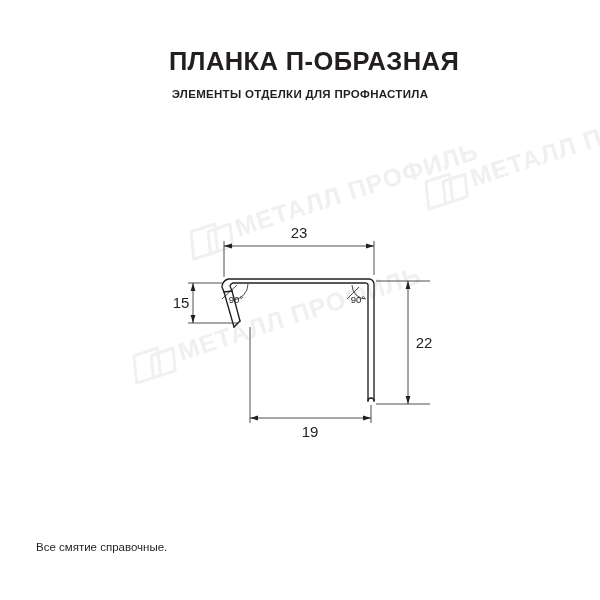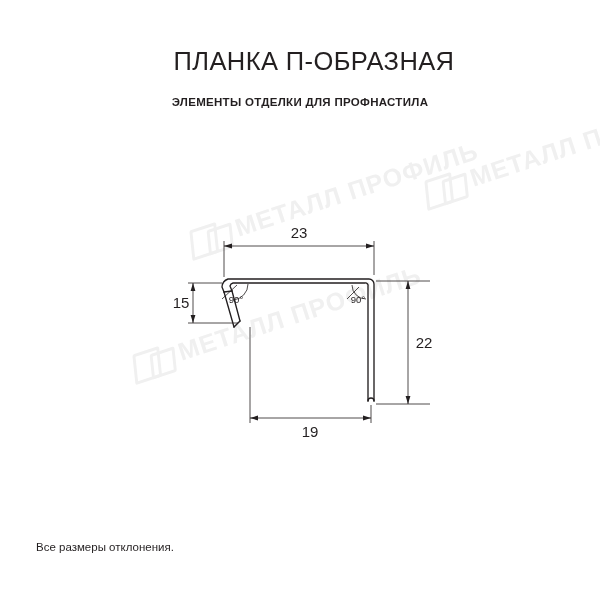--- a/index.html
+++ b/index.html
@@ -19,39 +19,39 @@
 
   
   .header {
     position: absolute;
     left: 0; top: 46px;
     width: 600px;
     text-align: center;
   }
   .title-1 {
     font-size: 25.5px;
-    font-weight: normal;
+    font-weight: bold;
     letter-spacing: 0.4px;
     line-height: 30px;
     white-space: nowrap;
     padding-left: 28px;
   }
   .title-2 {
     font-size: 25.5px;
     font-weight: bold;
     letter-spacing: 0.4px;
     line-height: 30px;
     margin-top: 6px;
     white-space: nowrap;
   }
   .subtitle {
     font-size: 11.5px;
     font-weight: bold;
     letter-spacing: 0.3px;
-    margin-top: 20px;
+    margin-top: 12px;
     white-space: nowrap;
   }
 
   
   .wm {
     position: absolute;
     color: #f0f0f0;
     font-weight: bold;
     font-size: 25px;
     letter-spacing: 1px;
@@ -201,16 +201,16 @@
       <text x="137" y="33" text-anchor="middle" font-family="Liberation Sans, sans-serif" font-size="15" fill="#231f20">23</text>
       <text x="148" y="232" text-anchor="middle" font-family="Liberation Sans, sans-serif" font-size="15" fill="#231f20">19</text>
       <text x="19" y="103" text-anchor="middle" font-family="Liberation Sans, sans-serif" font-size="15" fill="#231f20">15</text>
       <text x="262" y="143" text-anchor="middle" font-family="Liberation Sans, sans-serif" font-size="15" fill="#231f20">22</text>
       <text x="74" y="98" text-anchor="middle" font-family="Liberation Sans, sans-serif" font-size="9.5" fill="#231f20">90°</text>
       <text x="196" y="98" text-anchor="middle" font-family="Liberation Sans, sans-serif" font-size="9.5" fill="#231f20">90°</text>
     </svg>
   </div>
 
   <div class="notes">
-    <div>Все размеры отклонения.</div>
+    <div>Все смятие справочные.</div>
   </div>
 
 </div>
 
 </body></html>

